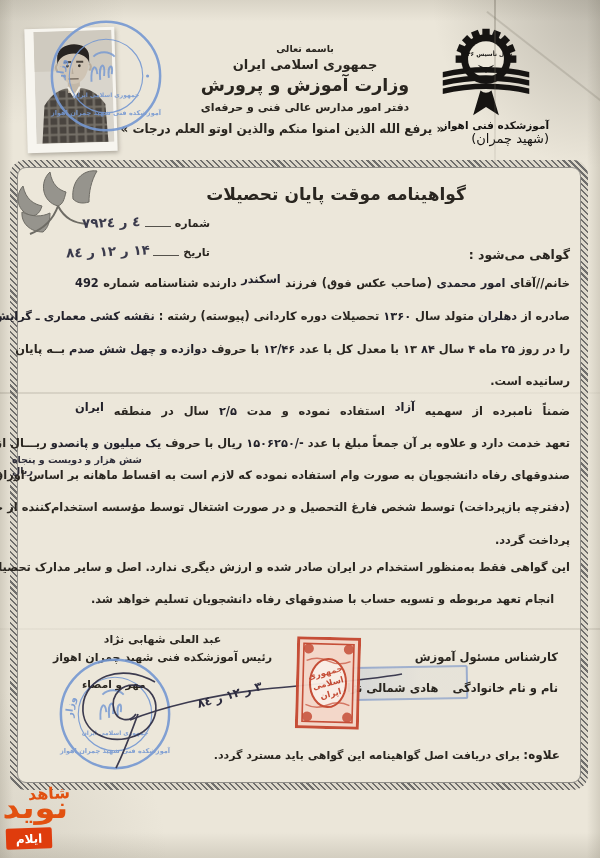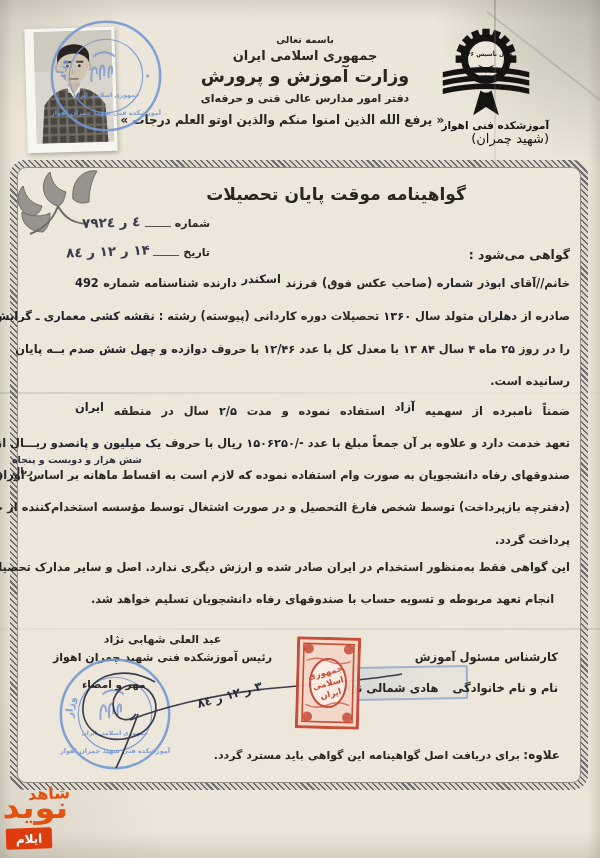--- a/index.html
+++ b/index.html
@@ -19,21 +19,21 @@
   .abs{position:absolute;}
   .print{font-weight:bold;color:#2a2620;}
   
   .photo-frame{left:26px;top:28px;width:84px;height:118px;background:#f7f5ef;padding:3px;
     box-shadow:1px 2px 4px rgba(60,55,45,.35);transform:rotate(-1.6deg);z-index:2;}
   .photo-frame svg{display:block;}
   .round-stamp{z-index:3;opacity:.9;pointer-events:none;}
   .stamp-top{left:48px;top:16px;width:116px;height:120px;}
   .stamp-bottom{left:56px;top:656px;width:118px;height:116px;}
   .header-block{left:160px;top:34px;width:290px;text-align:center;z-index:2;}
-  .h-bismillah{font-size:9.5px;font-weight:bold;}
+  .h-bismillah{font-size:9.5px;font-weight:bold;margin-top:9px;}
   .h-country{font-size:13px;font-weight:bold;margin-top:3px;}
   .h-ministry{font-size:17.5px;font-weight:bold;margin-top:3px;letter-spacing:-.3px;}
   .h-office{font-size:11px;font-weight:bold;margin-top:6px;}
   .h-verse{font-size:12.5px;font-weight:bold;margin-top:7px;white-space:nowrap;transform:scaleX(.96);}
   .emblem-block{left:423px;top:26px;width:126px;text-align:right;z-index:2;color:#141210;}
   .emblem-name{font-size:10.5px;font-weight:bold;margin-top:1px;}
   .emblem-sub{font-size:13px;font-weight:normal;}
   
   .frame{left:10px;top:160px;width:578px;height:630px;box-sizing:border-box;padding:7px;
     border-radius:15px;z-index:1;
@@ -196,21 +196,21 @@
       <span class="meta-label">تاریخ</span>
       <span class="leader"></span>
       <span class="hand">۱۴ ر ۱۲ ر ۸٤</span>
     </div>
   </div>
 
   <div class="abs certify">گواهی می‌شود :</div>
 
   <div class="abs bline" style="top:276px">
     <span class="print">خانم//آقای</span>
-    <span class="print fill">ابوذر شماره</span>
+    <span class="print fill">امور محمدی</span>
     <span class="print">(صاحب عکس فوق) فرزند</span>
     <span class="print fill raise">اسکندر</span>
     <span class="print">دارنده شناسنامه شماره</span>
     <span class="print fill num">492</span>
   </div>
   <div class="abs bline" style="top:309px">
     <span class="print">صادره از</span>
     <span class="print fill">دهلران</span>
     <span class="print">متولد سال</span>
     <span class="print fill num">۱۳۶۰</span>

